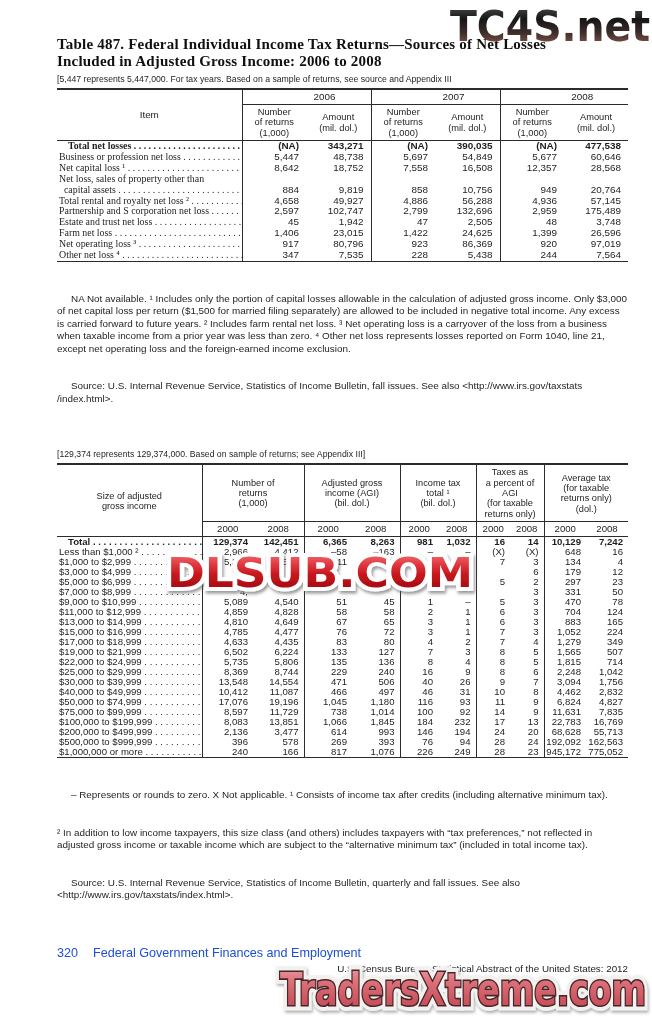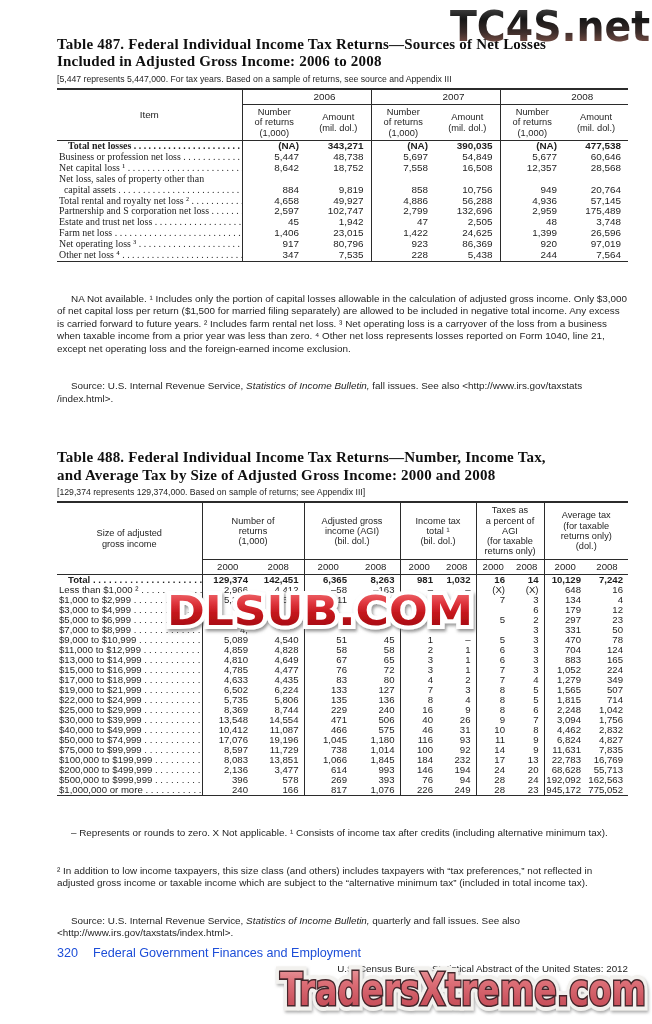--- a/index.html
+++ b/index.html
@@ -47,21 +47,21 @@
   tr.bold td{padding-top:3px;padding-bottom:2px;}
   tr.gap td{padding-top:5px;}
   td.lbl.ind{padding-left:11px;}
   .ll{display:flex;}
   .ll .txt{white-space:pre;}
   .ll .dots{flex:1 1 auto;min-width:0;overflow:hidden;white-space:pre;}
 
   .fn{font-size:9.9px;line-height:12.5px;margin-top:6px;white-space:pre-wrap;}
   .fn p{margin:0;}
   .fn p.ind{text-indent:14px;}
-  .it{font-style:italic;text-align:right;}
+  .it{text-align:right;}
 
   .sec488{margin-top:19px;}
 
   .pageline{position:absolute;left:57px;top:946px;font-size:12.6px;color:#1d4ed8;}
   .pageline .pnum{margin-right:15px;}
   .censusline{position:absolute;right:24px;top:963px;font-size:9.8px;color:#222;text-align:right;z-index:5;}
 
   .wm-top{position:absolute;top:2px;right:0;z-index:30;}
   .wm-mid{position:absolute;left:102px;top:84px;z-index:30;}
   .wm-bot{position:absolute;left:274px;top:962px;z-index:30;}
@@ -257,22 +257,20 @@
       </tbody>
   </table>
 
   <div class="fn">
     <p class="ind">NA Not available. ¹ Includes only the portion of capital losses allowable in the calculation of adjusted gross income. Only $3,000 of net capital loss per return ($1,500 for married filing separately) are allowed to be included in negative total income. Any excess is carried forward to future years. ² Includes farm rental net loss. ³ Net operating loss is a carryover of the loss from a business when taxable income from a prior year was less than zero. ⁴ Other net loss represents losses reported on Form 1040, line 21, except net operating loss and the foreign-earned income exclusion.</p>
     <p class="ind"><span>Source: U.S. Internal Revenue Service, </span><span class="it">Statistics of Income Bulletin,</span><span> fall issues. See also &lt;http://www.irs.gov/taxstats
 /index.html&gt;.</span></p>
   </div>
 
   <div class="sec488">
-    <h2 class="t-title">Table 488. Federal Individual Income Tax Returns—Number, Income Tax,
-and Average Tax by Size of Adjusted Gross Income: 2000 and 2008</h2>
     <div class="headnote">[129,374 represents 129,374,000. Based on sample of returns; see Appendix III]</div>
 
     <div class="t488wrap">
       <table class="t488">
         <colgroup>
           <col style="width:145px">
           <col style="width:51px">
             <col style="width:51px">
           <col style="width:48px">
             <col style="width:48px">
@@ -592,21 +590,21 @@
             <tr class="">
               <td class="lbl">
                 <div class="ll">
                   <span class="txt">$40,000 to $49,999</span>
                   <span class="dots"> . . . . . . . . . . . . . . . . . . . . . . . . . . . . . . . . . . . . . . . . . . . . . . . .</span>
                 </div>
               </td>
               <td class="num">10,412</td>
               <td class="num">11,087</td>
               <td class="num">466</td>
-              <td class="num">575</td>
+              <td class="num">497</td>
               <td class="num">46</td>
               <td class="num">31</td>
               <td class="num">10</td>
               <td class="num">8</td>
               <td class="num">4,462</td>
               <td class="num">2,832</td>
             </tr>
             <tr class="">
               <td class="lbl">
                 <div class="ll">

